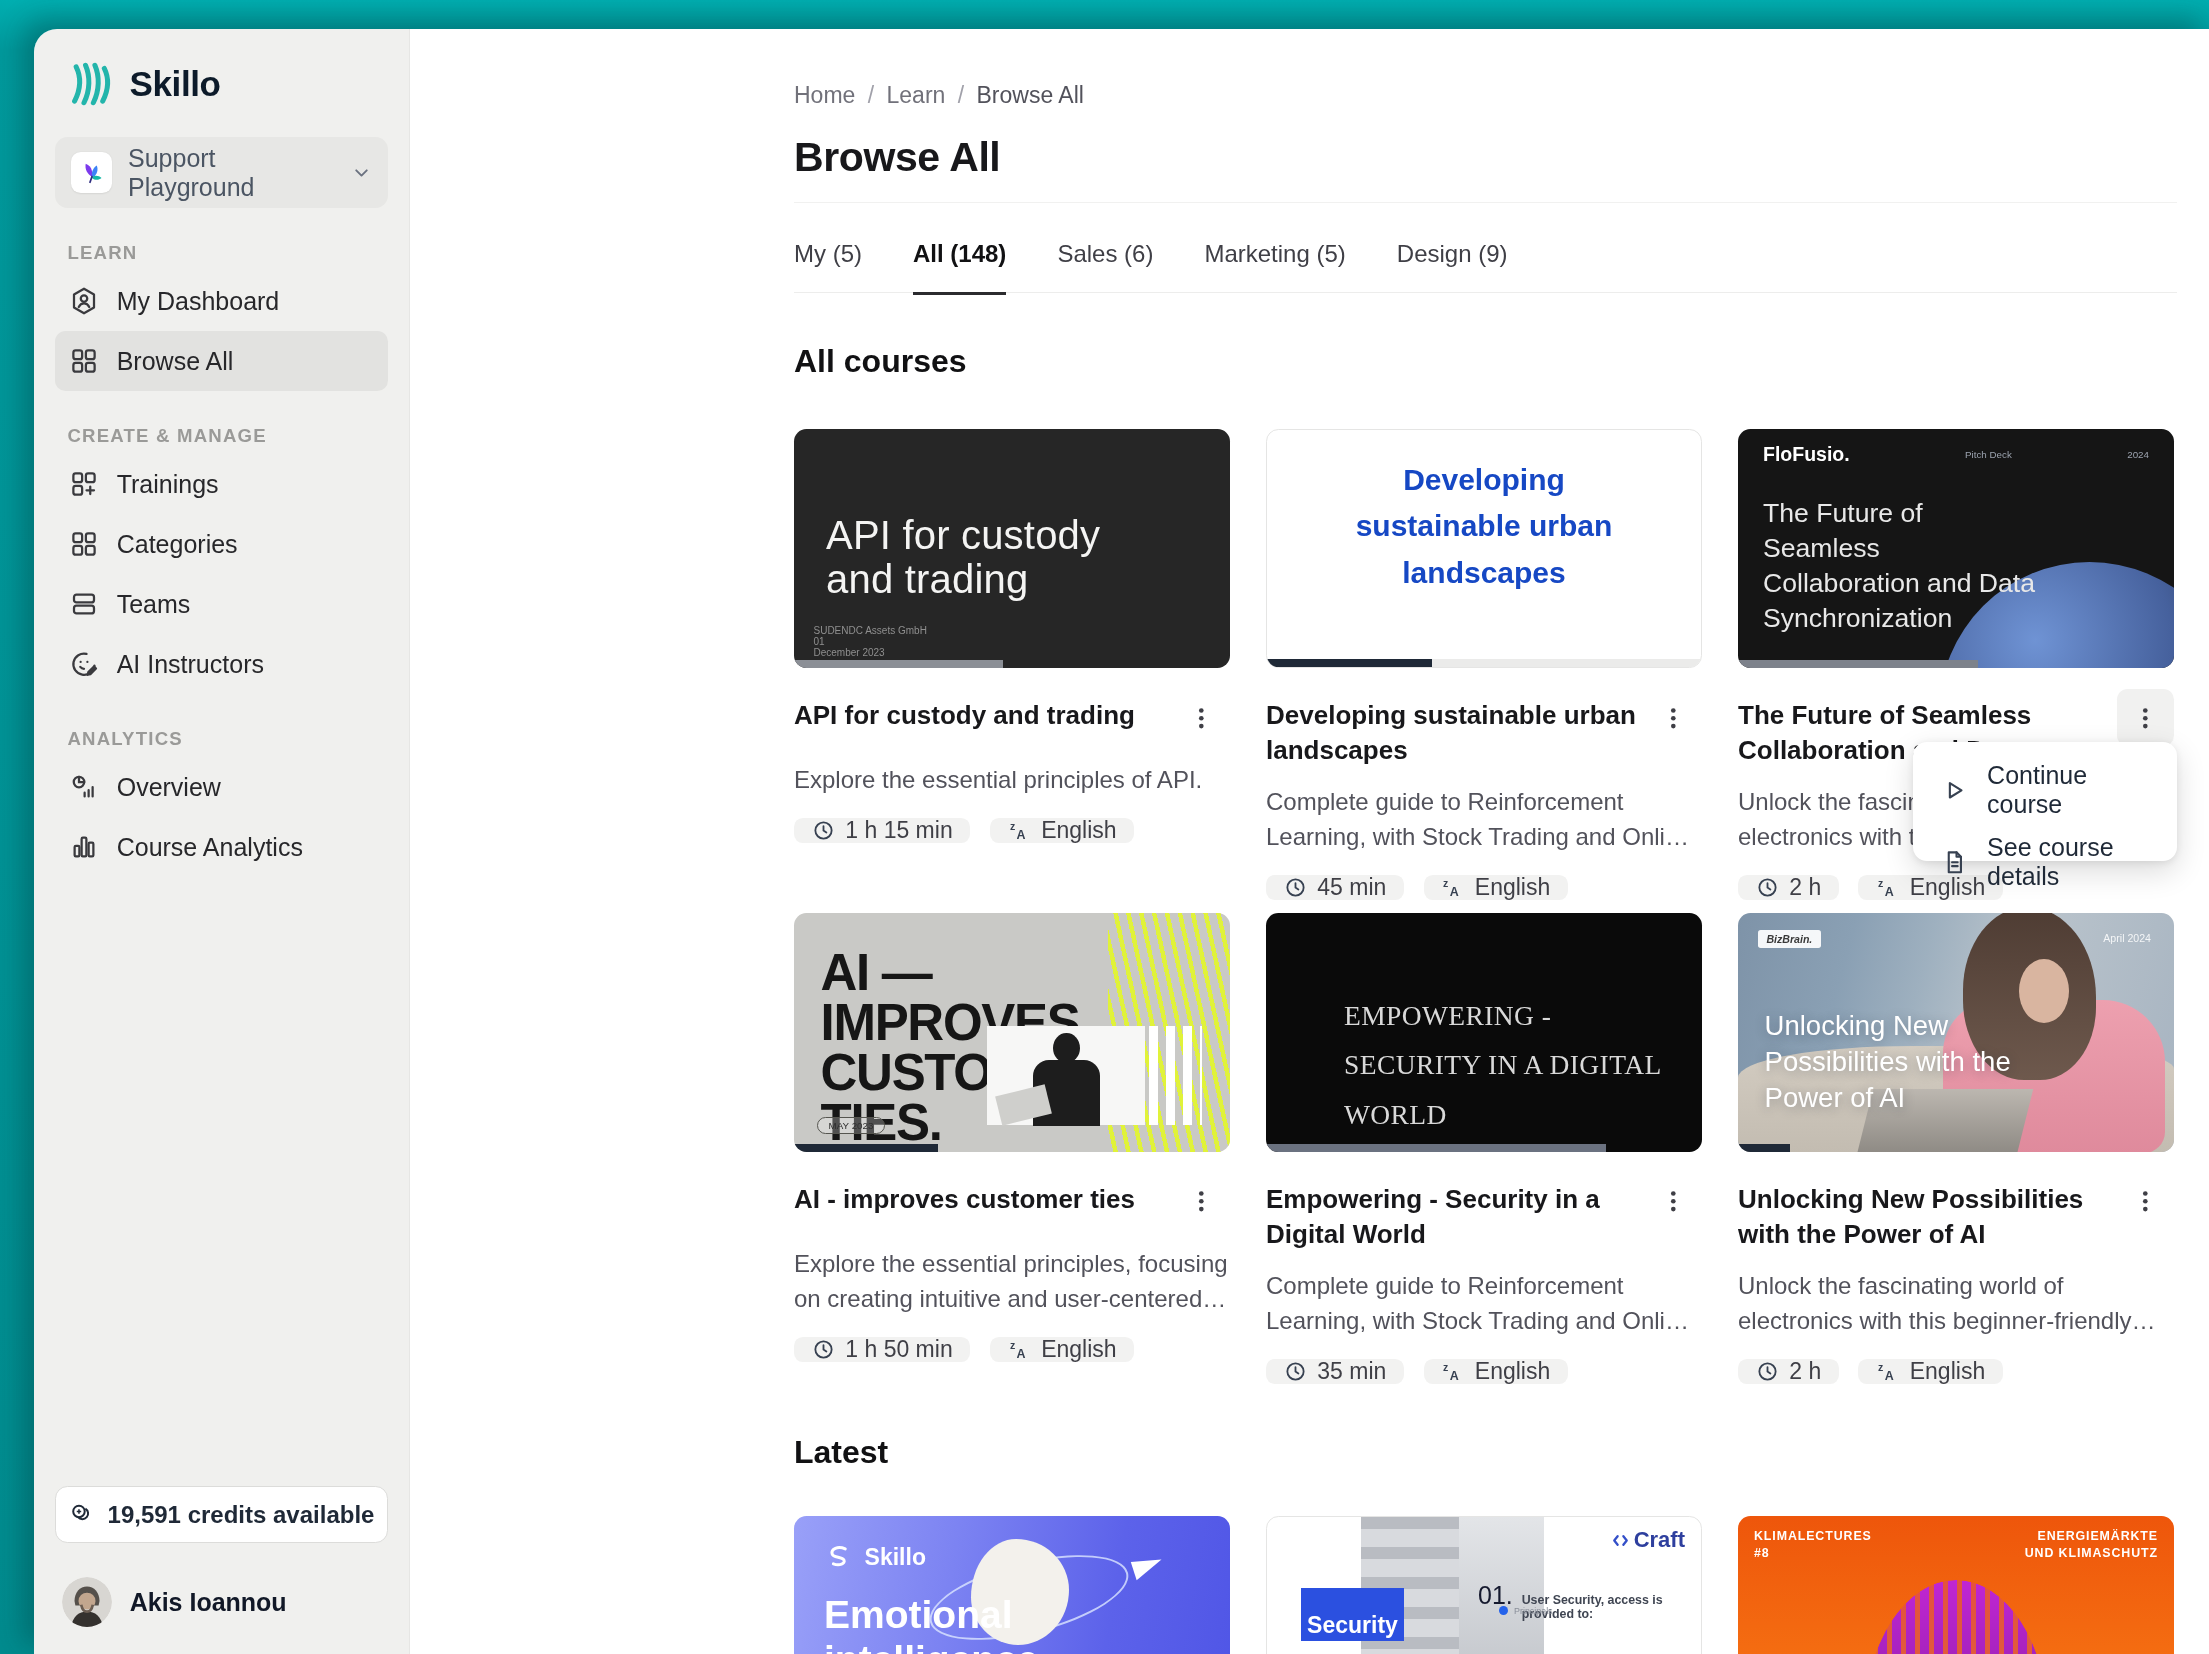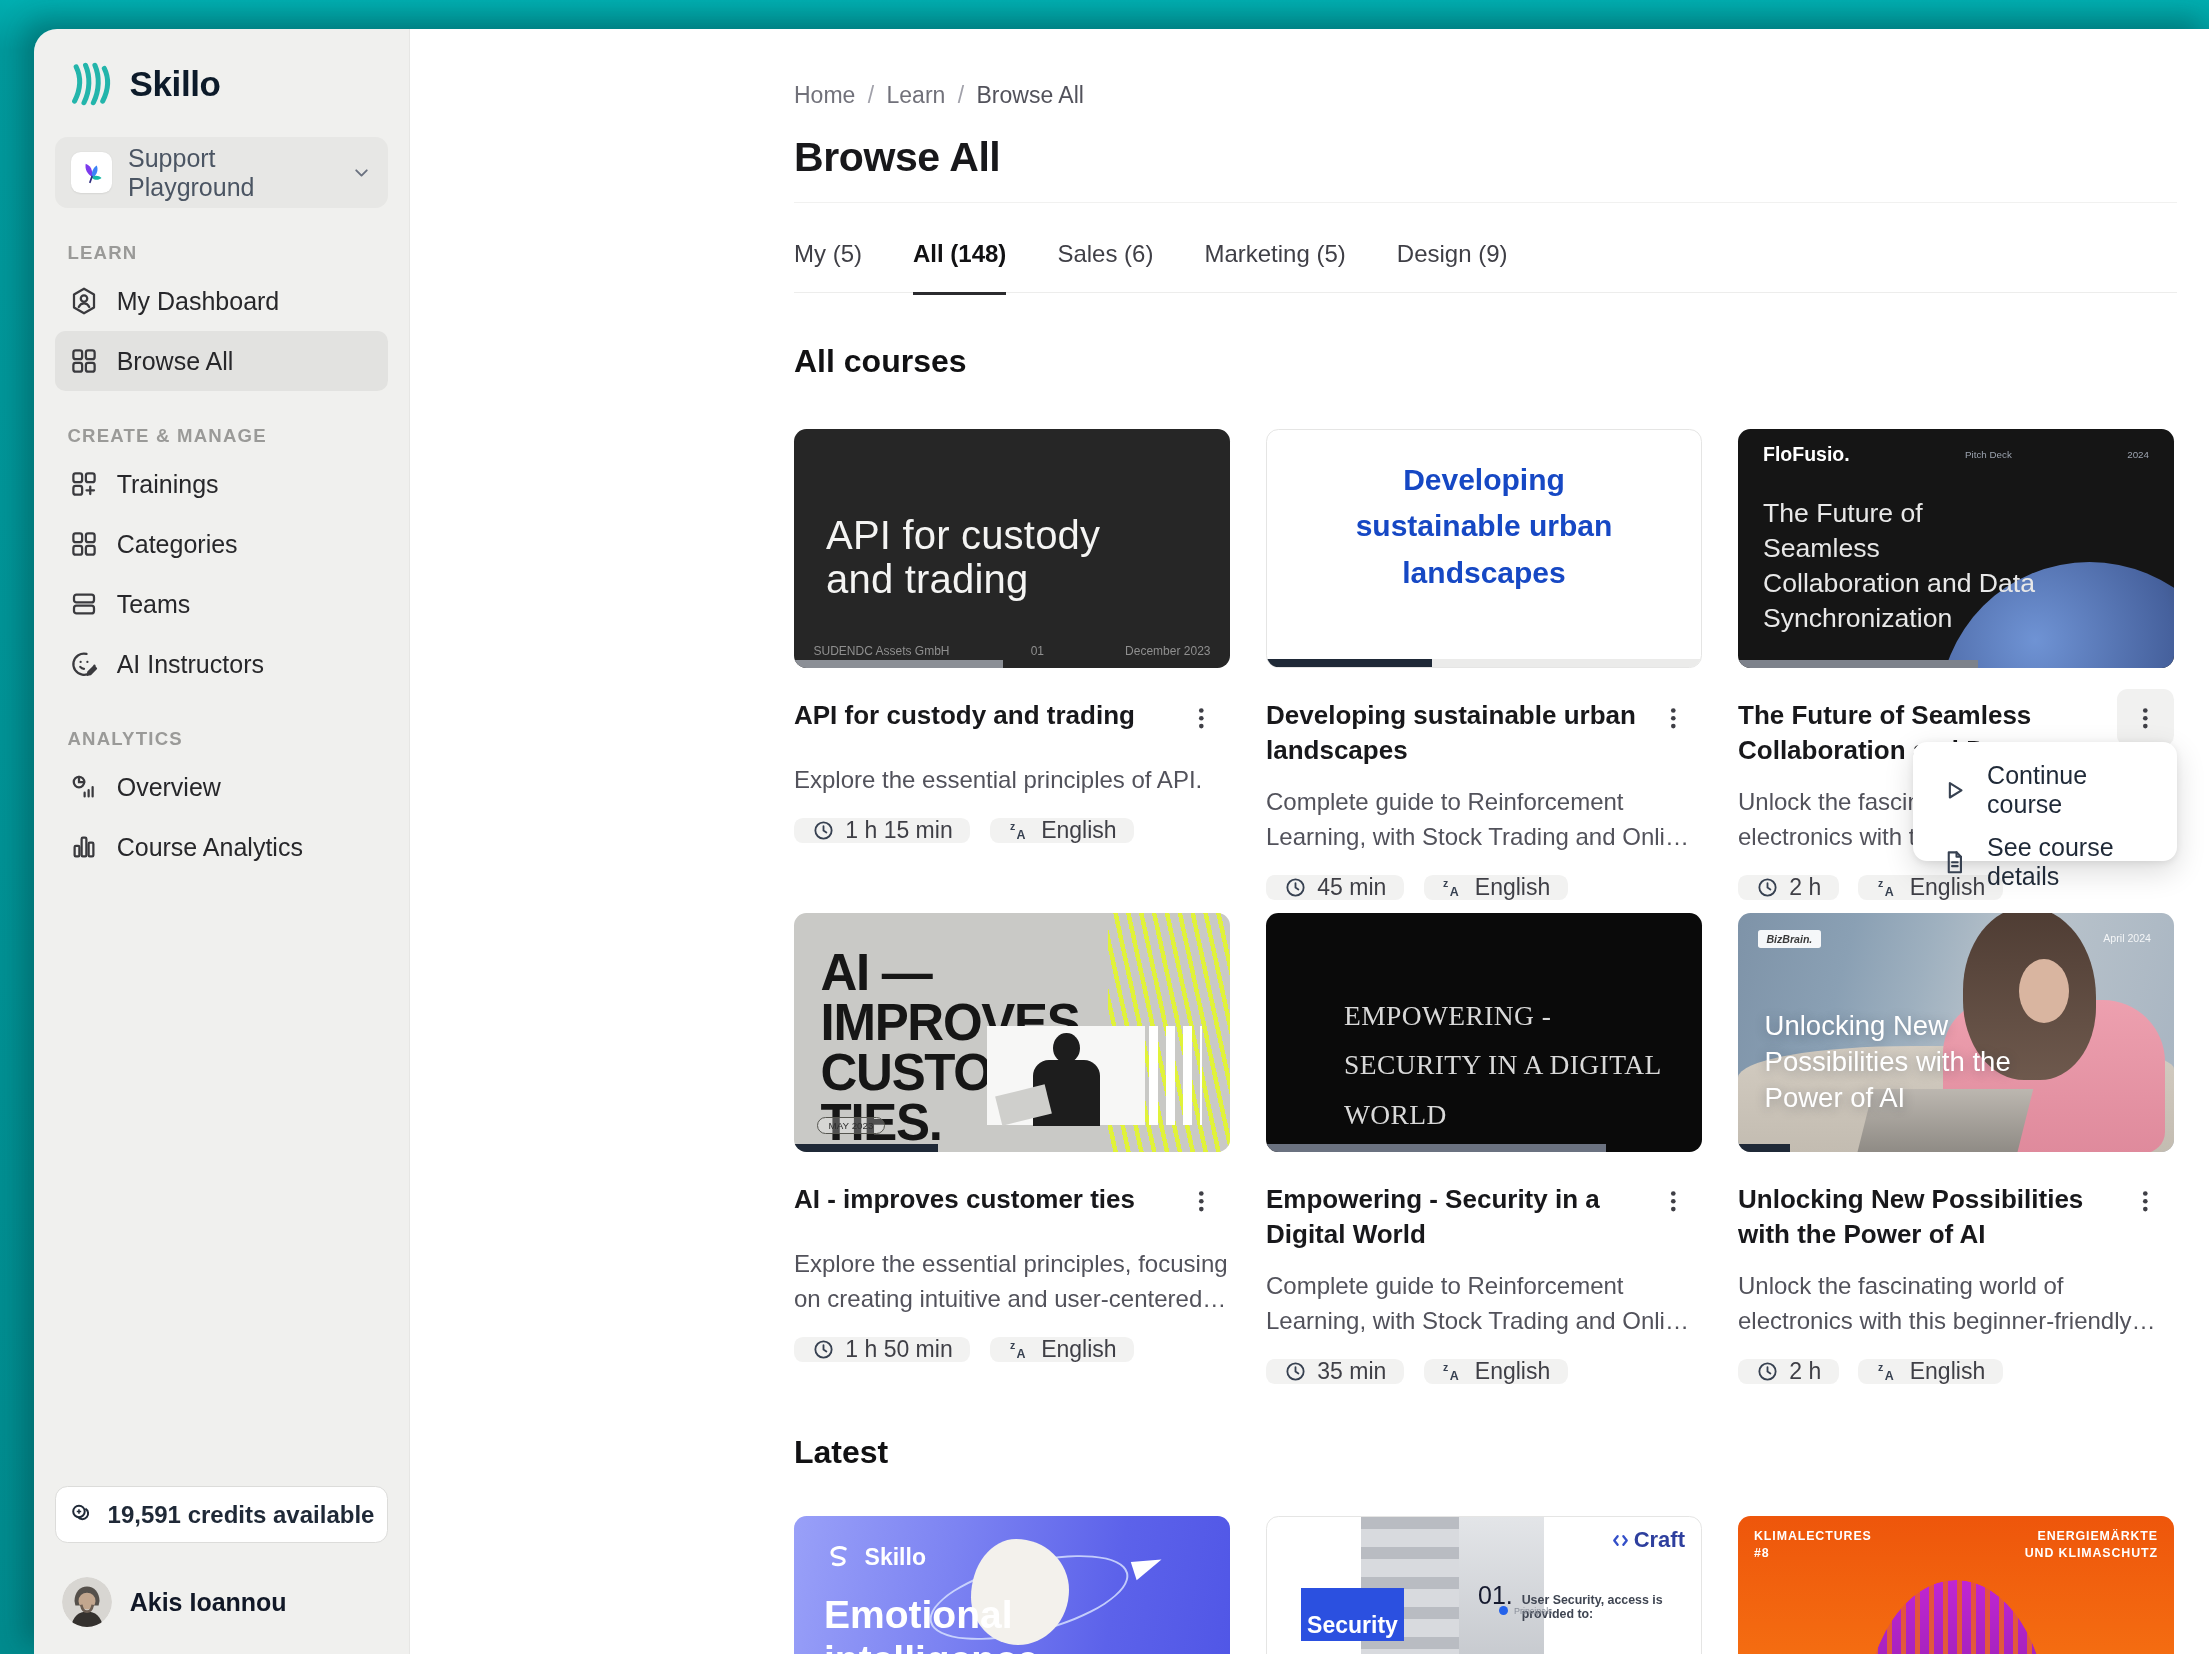--- a/index.html
+++ b/index.html
@@ -64,21 +64,21 @@
   .thumb { position:relative; height:239px; border-radius:12.4px; overflow:hidden; }
   .progress { position:absolute; left:0; right:0; bottom:0; height:8px; }
   .t-white .progress { background:#ebebea; }
   .progress-fill { height:100%; }
 
   
   .t-api { background:#262626; }
   .t-api .heading { position:absolute; left:32px; bottom:66px; width:293px; font-size:40px;
     color:#f4f4f3; line-height:1.12; font-weight:400; letter-spacing:0.2px; }
   .t-api .meta { position:absolute; left:0; right:0; bottom:9.8px; padding:0 19.5px;
-    display:flex; justify-content:space-between; font-size:12px; color:#8f8f8f; }
+    display:flex; justify-content:space-between; font-size:10px; color:#8f8f8f;flex-direction:column; }
 
   
   .t-white { background:#fff; border:0.9px solid #e5e5e4; }
   .t-white .heading { position:absolute; inset:0 53px 44px 53px; display:flex; align-items:center;
     justify-content:center; text-align:center; color:#1648c4; font-weight:700; font-size:30px; line-height:1.55; }
 
   
   .t-flo { background:#151515; }
   .t-flo .topbar { position:absolute; top:14px; left:25px; right:25px; display:flex;
     justify-content:space-between; align-items:center; }

